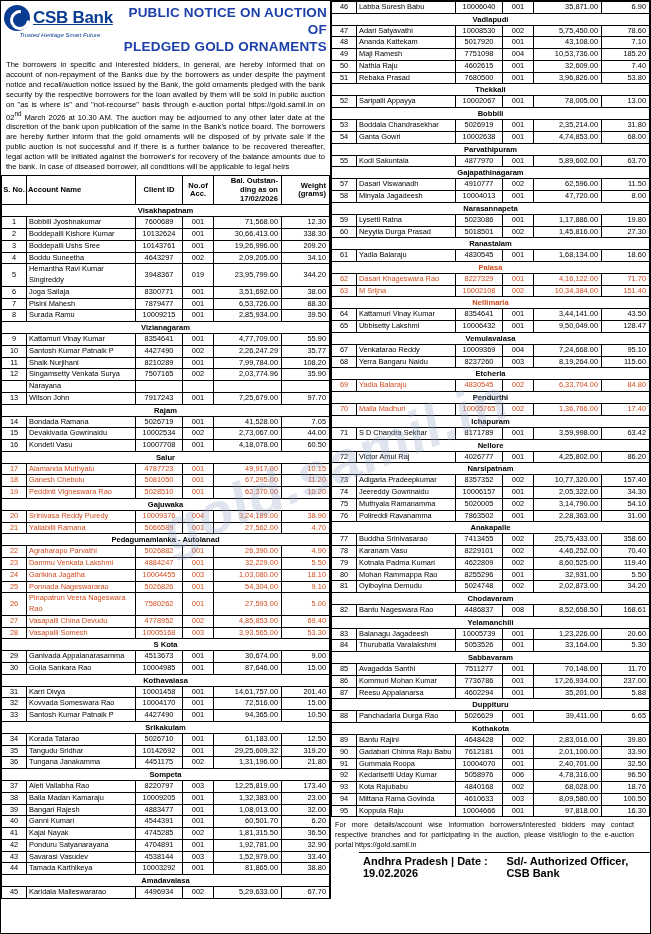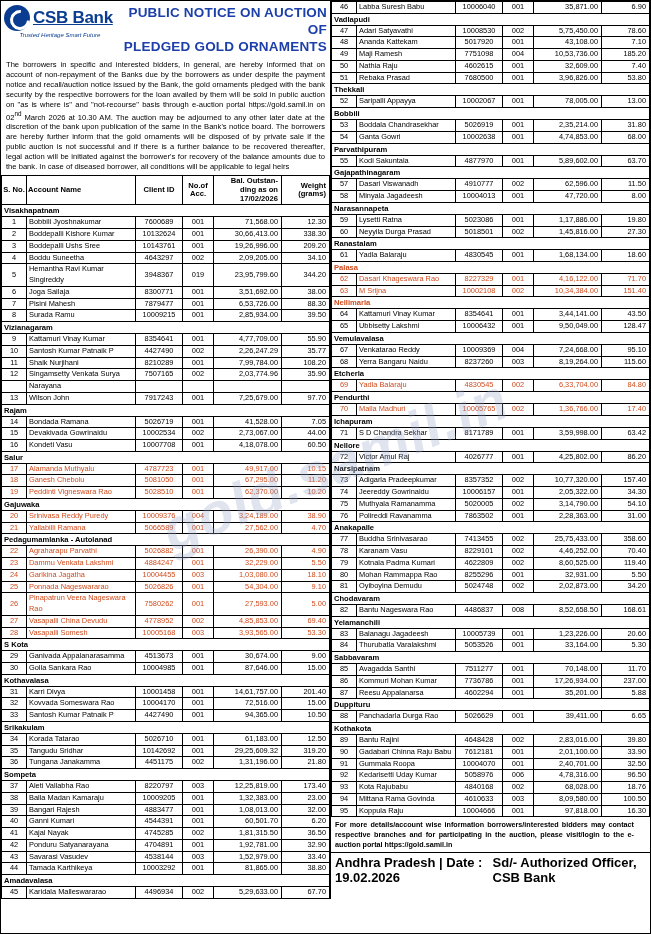--- a/index.html
+++ b/index.html
@@ -69,38 +69,38 @@
   
   table{border-collapse:collapse;width:100%;font-size:7.4px;}
   th,td{border:1px solid #000;padding:0px 2px;line-height:1.45;vertical-align:middle;}
   thead th{font-weight:bold;text-align:center;font-size:7.6px;line-height:1.15;padding:1px 1px;}
   .c-sno{width:20px;text-align:center;}
   .c-name{text-align:left;}
   .c-cid{width:42px;text-align:center;}
   .c-acc{width:26px;text-align:center;}
   .c-bal{width:62px;text-align:right;padding-right:3px;}
   .c-wt{width:42px;text-align:right;padding-right:3px;}
-  .branch td{font-weight:bold;font-size:7.6px;}
+  .branch td{text-align:center;font-weight:bold;font-size:7.6px;}
   .hl{color:#d14b1d;}
   tbody tr{height:10.3px;}
 
   
   .footnote{
     font-size:7.2px;
     line-height:1.34;
     padding:3px 16px 1px 4px;
     text-align:justify;
-    font-weight:bold;
   }
   .sigrow{
     display:flex;justify-content:center;
-    font-size:13px;font-weight:bold;
+    font-size:11px;font-weight:bold;
     padding:2px 4px 3px 4px;
     border-top:1px solid #000;
     margin-top:2px;
+    margin-left:28px;
   }
 </style>
 </head>
 <body>
 
 <div class="page">
 
   <div class="watermark">gold.samil.in</div>
 
   <div class="cols">

